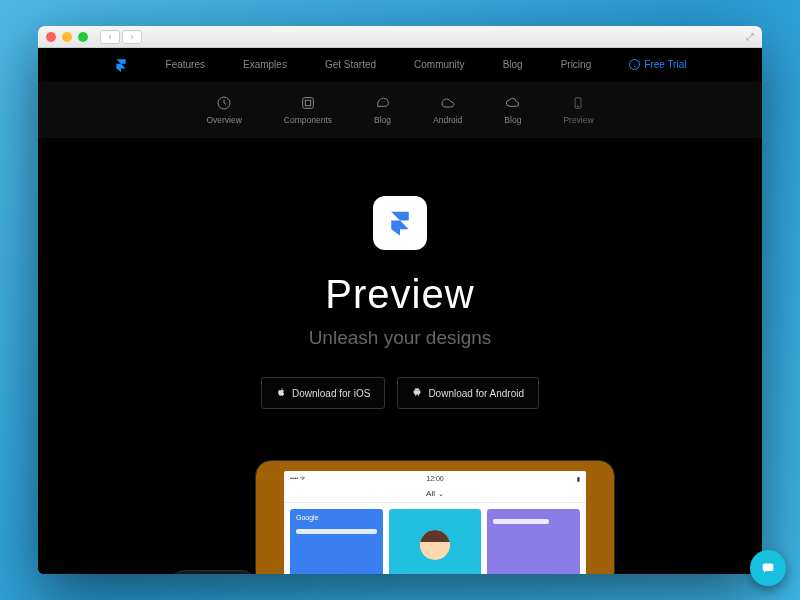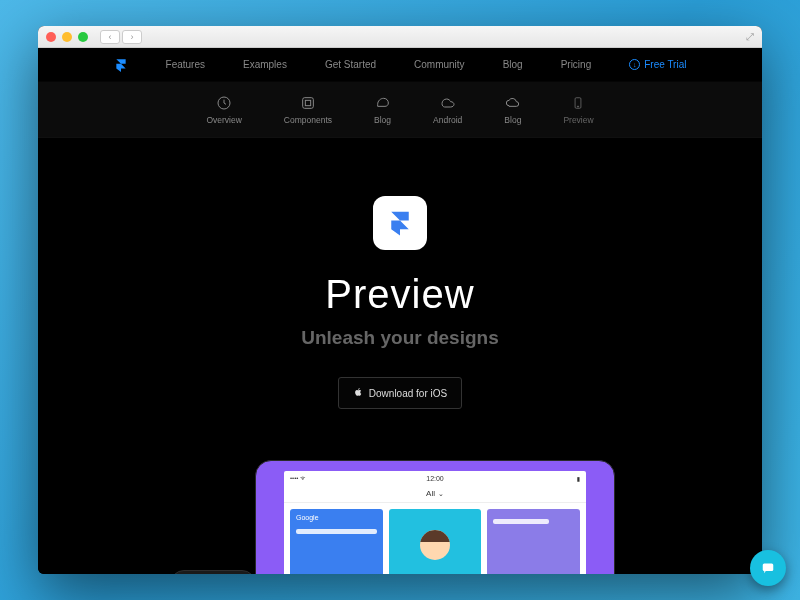--- a/index.html
+++ b/index.html
@@ -68,35 +68,35 @@
   .hero {
     display:flex; flex-direction:column; align-items:center;
     padding-top: 58px;
   }
   .appicon {
     width:54px; height:54px; background:#fff; border-radius:12px;
     display:flex; align-items:center; justify-content:center;
     margin-bottom: 22px;
   }
   .hero h1 { color:#fff; font-weight:200; font-size:40px; letter-spacing:1px; margin-bottom:10px; }
-  .hero h2 { color:#666; font-weight:700; font-size:19px; margin-bottom:28px; }
+  .hero h2 { color:#666; font-weight:400; font-size:19px; margin-bottom:28px; }
   .dlrow { display:flex; gap:12px; }
   .dlbtn {
     border:1px solid #333; color:#ddd; font-size:10px;
     padding:8px 14px; border-radius:3px; cursor:pointer;
     display:flex; align-items:center; gap:6px;
     background: rgba(255,255,255,0.02);
   }
   .devices {
     position:absolute; bottom:-16px; left:0; right:0;
     display:flex; justify-content:center; align-items:flex-end;
   }
   .tablet {
     width: 360px; height: 130px;
-    background:#8b5cf6; border-radius:16px 16px 0 0;
+    background:#a16207; border-radius:16px 16px 0 0;
     border: 1px solid #2a2a2a;
     padding: 10px 28px 0;
     position: relative;
     margin-left: 70px;
   }
   .tablet .screen { background:#fff; height:100%; border-radius:2px 2px 0 0; overflow:hidden; }
   .tablet .statusbar { height:14px; display:flex; align-items:center; justify-content:center; font-size:7px; color:#333; position:relative; }
   .tablet .statusbar .left { position:absolute; left:6px; font-size:6px; }
   .tablet .statusbar .right { position:absolute; right:6px; font-size:6px; }
   .tablet .tabbar { height:18px; display:flex; align-items:center; justify-content:center; font-size:8px; color:#333; border-bottom:1px solid #eee; }
@@ -225,20 +225,26 @@
       </div>
       <h1>Preview</h1>
       <h2>Unleash your designs</h2>
       <div class="dlrow">
         <div class="dlbtn">
           <span><svg width="10" height="12" viewBox="0 0 24 24" fill="#ddd">
                 <path d="M17.5 12.5c0-2.5 2-3.7 2-3.7-1.1-1.6-2.8-1.8-3.4-1.8-1.4-.1-2.8.8-3.5.8s-1.8-.8-3-.8c-1.5 0-3 .9-3.8 2.3-1.6 2.8-.4 7 1.2 9.3.8 1.1 1.7 2.4 2.9 2.3 1.2 0 1.6-.7 3-.7s1.8.7 3 .7 2-1.1 2.8-2.2c.9-1.3 1.2-2.5 1.2-2.6-.1 0-2.4-.9-2.4-3.6zM15 5.5c.6-.8 1-1.8.9-2.9-.9 0-2 .6-2.6 1.4-.6.7-1.1 1.8-.9 2.8 1 .1 2-.5 2.6-1.3z"></path>
               </svg></span>
           <span>Download for iOS</span>
         </div>
+        <div class="dlbtn">
+          <span><svg width="10" height="12" viewBox="0 0 24 24" fill="#ddd">
+                <path d="M6 8h12v9a1 1 0 01-1 1h-1v3a1 1 0 01-2 0v-3h-4v3a1 1 0 01-2 0v-3H7a1 1 0 01-1-1V8zm-2 1a1 1 0 012 0v6a1 1 0 01-2 0V9zm14 0a1 1 0 012 0v6a1 1 0 01-2 0V9zM8 2l1 2a5 5 0 016 0l1-2 .8.4-1 2A5 5 0 0118 7H6a5 5 0 012.2-2.6l-1-2L8 2z"></path>
+              </svg></span>
+          <span>Download for Android</span>
+        </div>
       </div>
     </div>
 
     <div class="devices">
       <div class="phone"></div>
       <div class="tablet">
         <div class="screen">
           <div class="statusbar">
             <span class="left">•••• ᯤ</span>
             <span>12:00</span>

